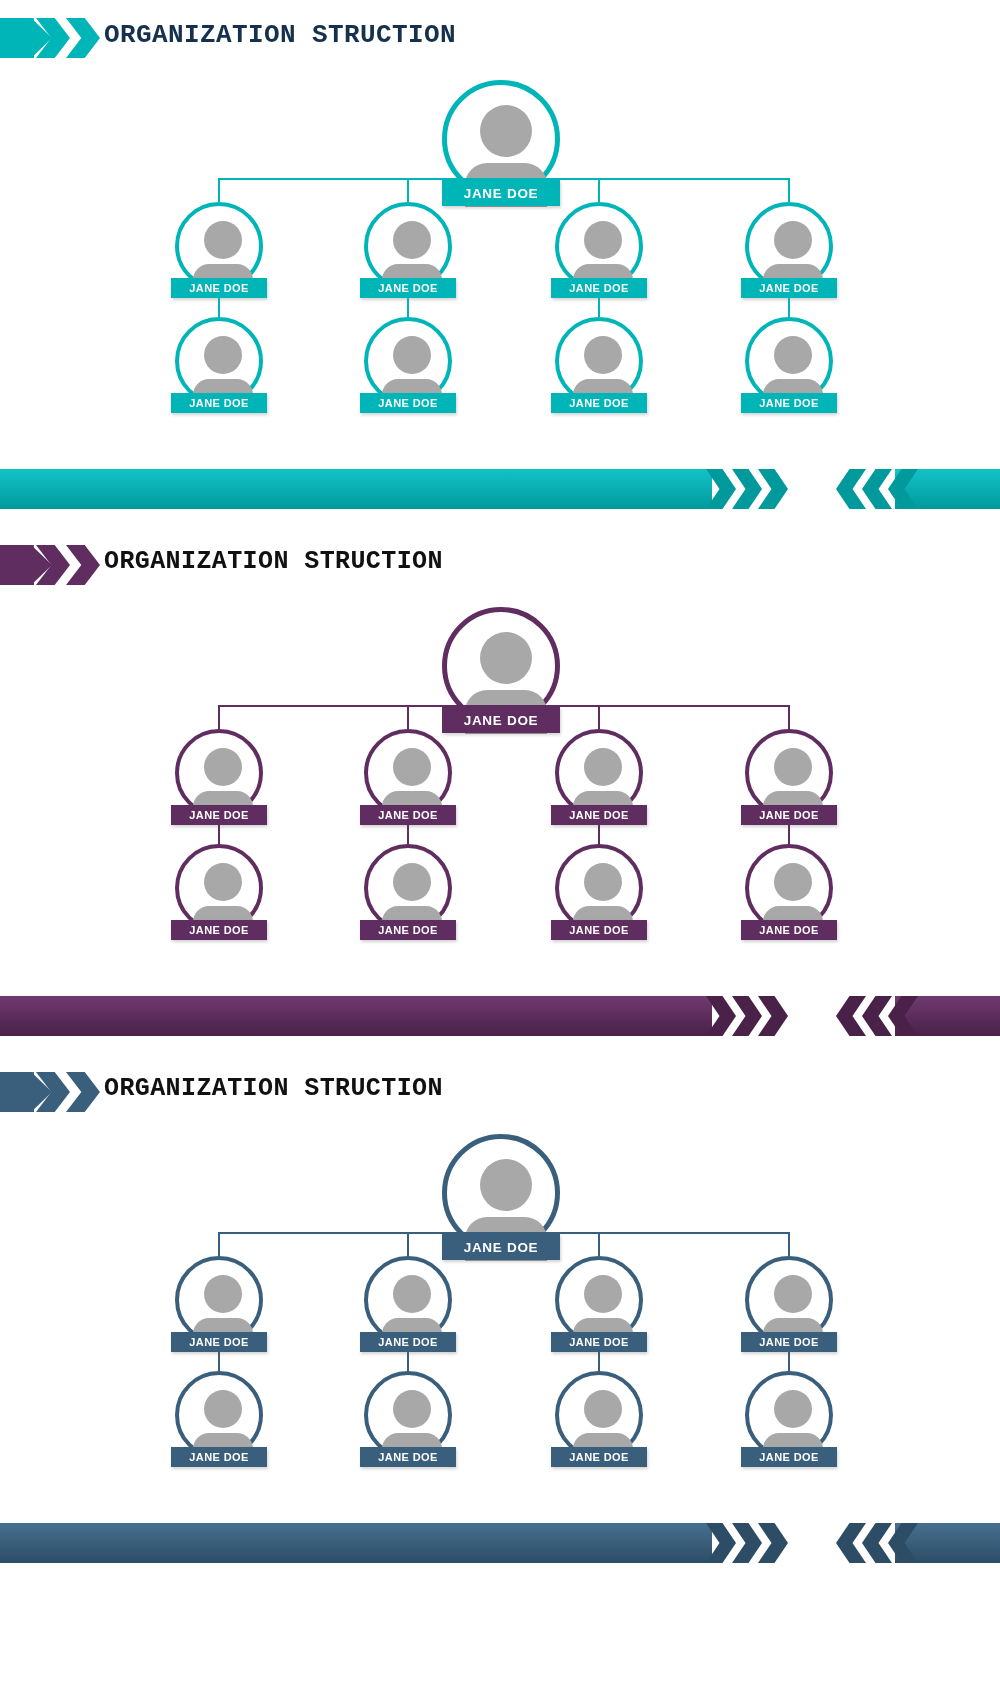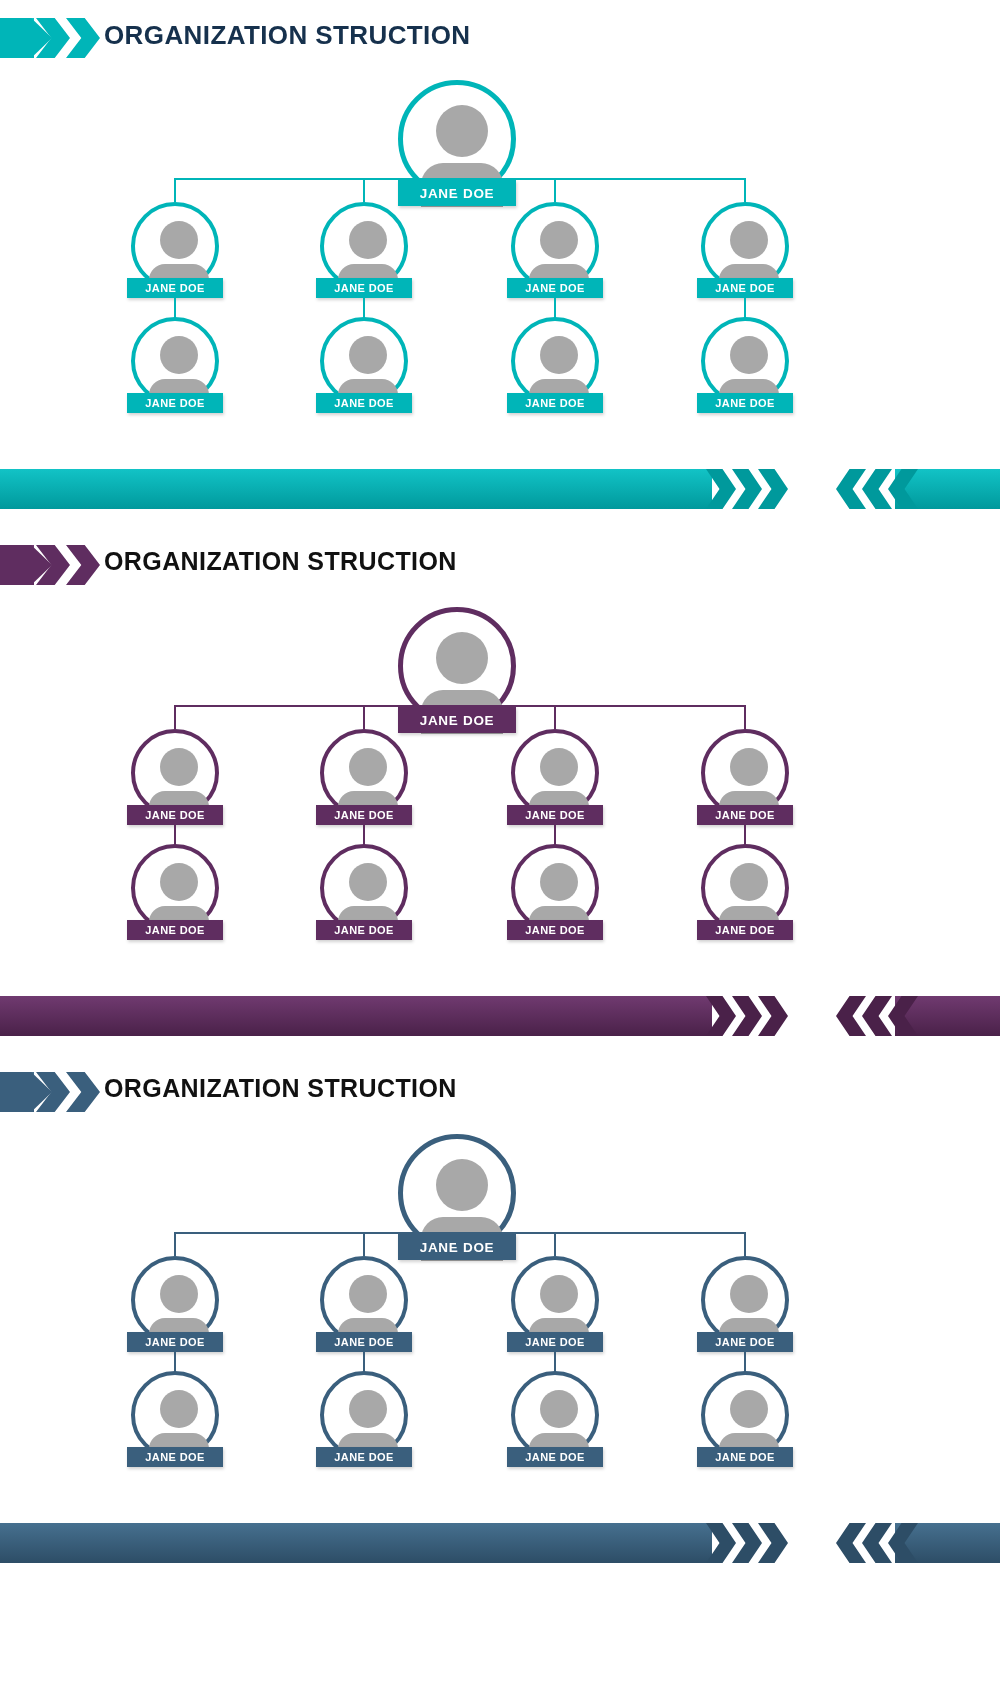--- a/index.html
+++ b/index.html
@@ -7,21 +7,21 @@
     width:1000px;height:1706px;
     background:#ffffff;
     font-family:"Liberation Sans", sans-serif;
     overflow:hidden;
     position:relative;
   }
 
   .section{position:relative;width:1000px;}
 
   
-  .hdr{position:relative;height:74px;}
+  .hdr{position:relative;height:74px;font-family:Liberation Mono, monospace;}
   .hdr-bar{
     position:absolute;left:0;top:18px;height:40px;width:46px;
   }
   .hdr-bar .blk{
     position:absolute;left:0;top:0;height:40px;width:34px;
   }
   .hdr-bar .blk:after{
     content:"";position:absolute;left:34px;top:0;width:0;height:0;
     border-top:20px solid transparent;border-bottom:20px solid transparent;
   }
@@ -36,21 +36,21 @@
     border-top:20px solid transparent;border-bottom:20px solid transparent;
   }
   .hdr-title{
     position:absolute;left:104px;top:20px;
     font-size:26px;font-weight:bold;letter-spacing:.4px;
     color:#16314d;white-space:nowrap;
   }
   .sec2 .hdr-title,.sec3 .hdr-title{color:#111111;font-size:25px;}
 
   
-  .chart{position:relative;}
+  .chart{position:relative;margin-left:44px;}
 
   .node{position:absolute;}
   .ring{
     position:relative;border-radius:50%;background:#ffffff;
     box-sizing:border-box;
   }
   .head{position:absolute;border-radius:50%;background:#a8a8a8;}
   .body{position:absolute;background:#a8a8a8;}
   .label{
     position:absolute;

